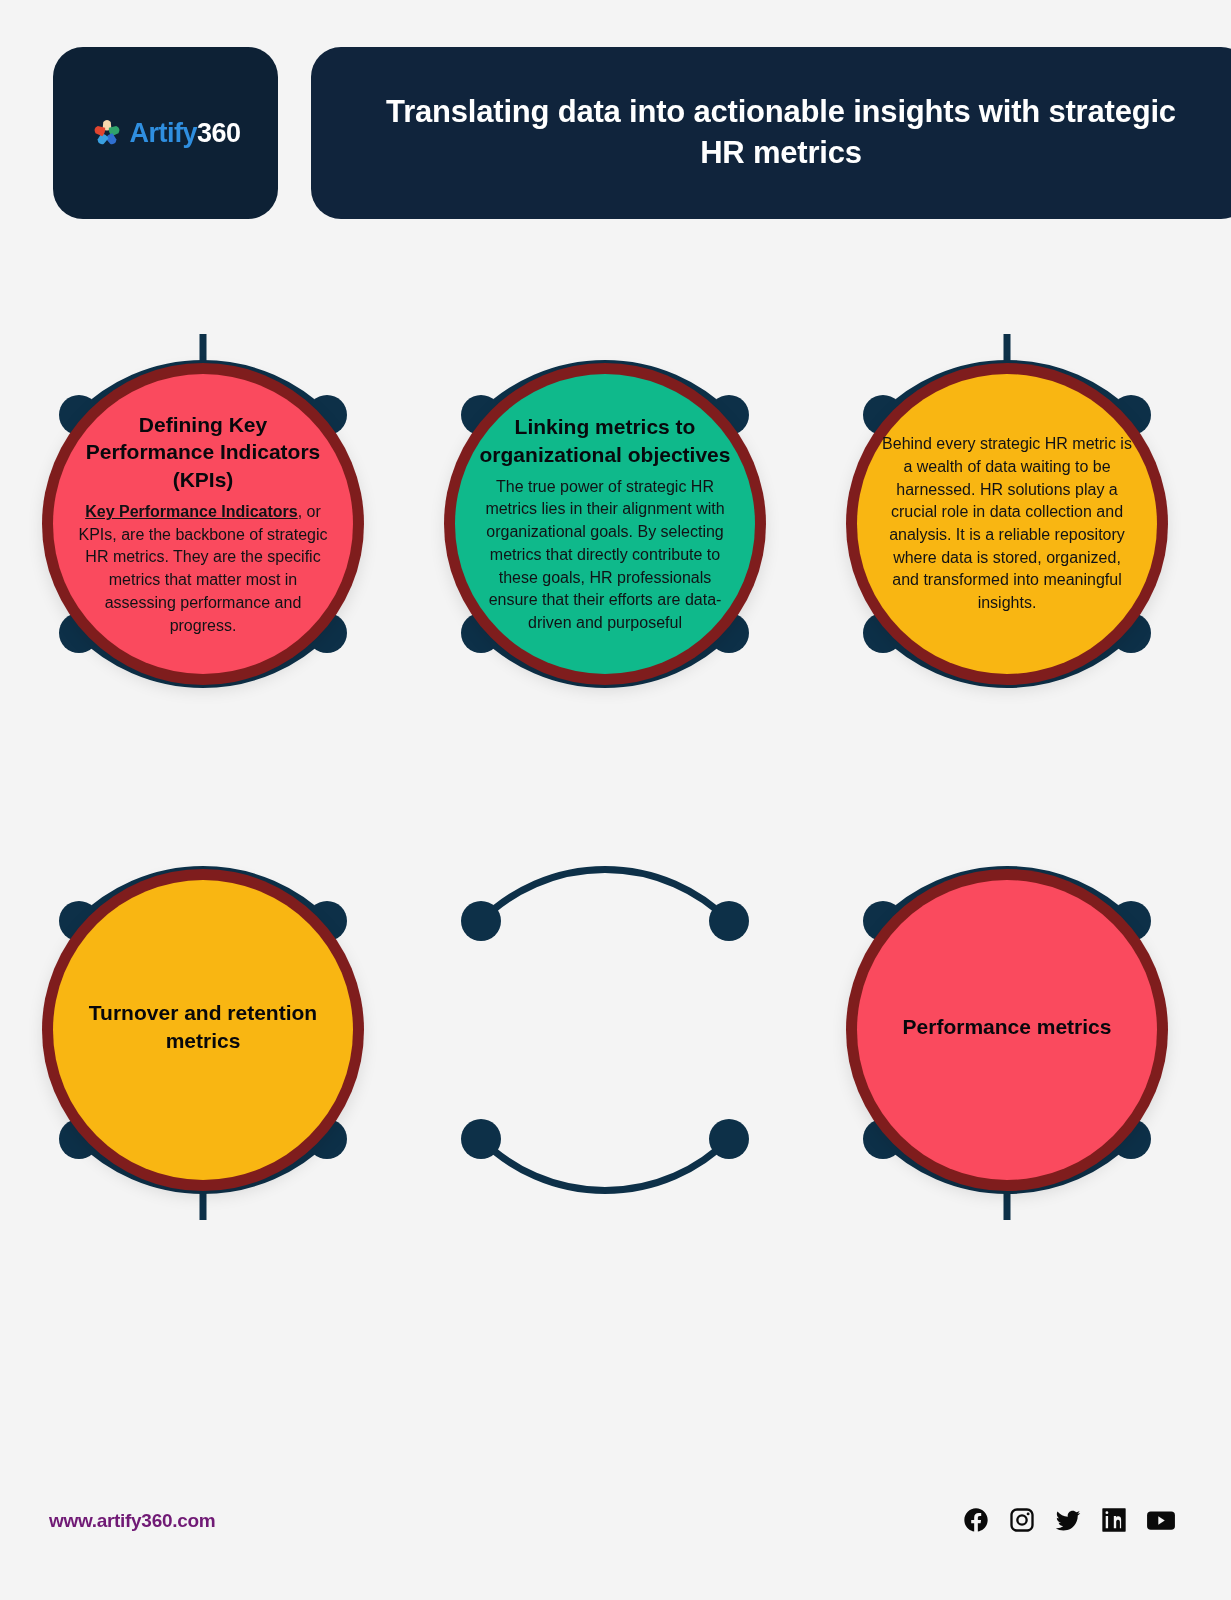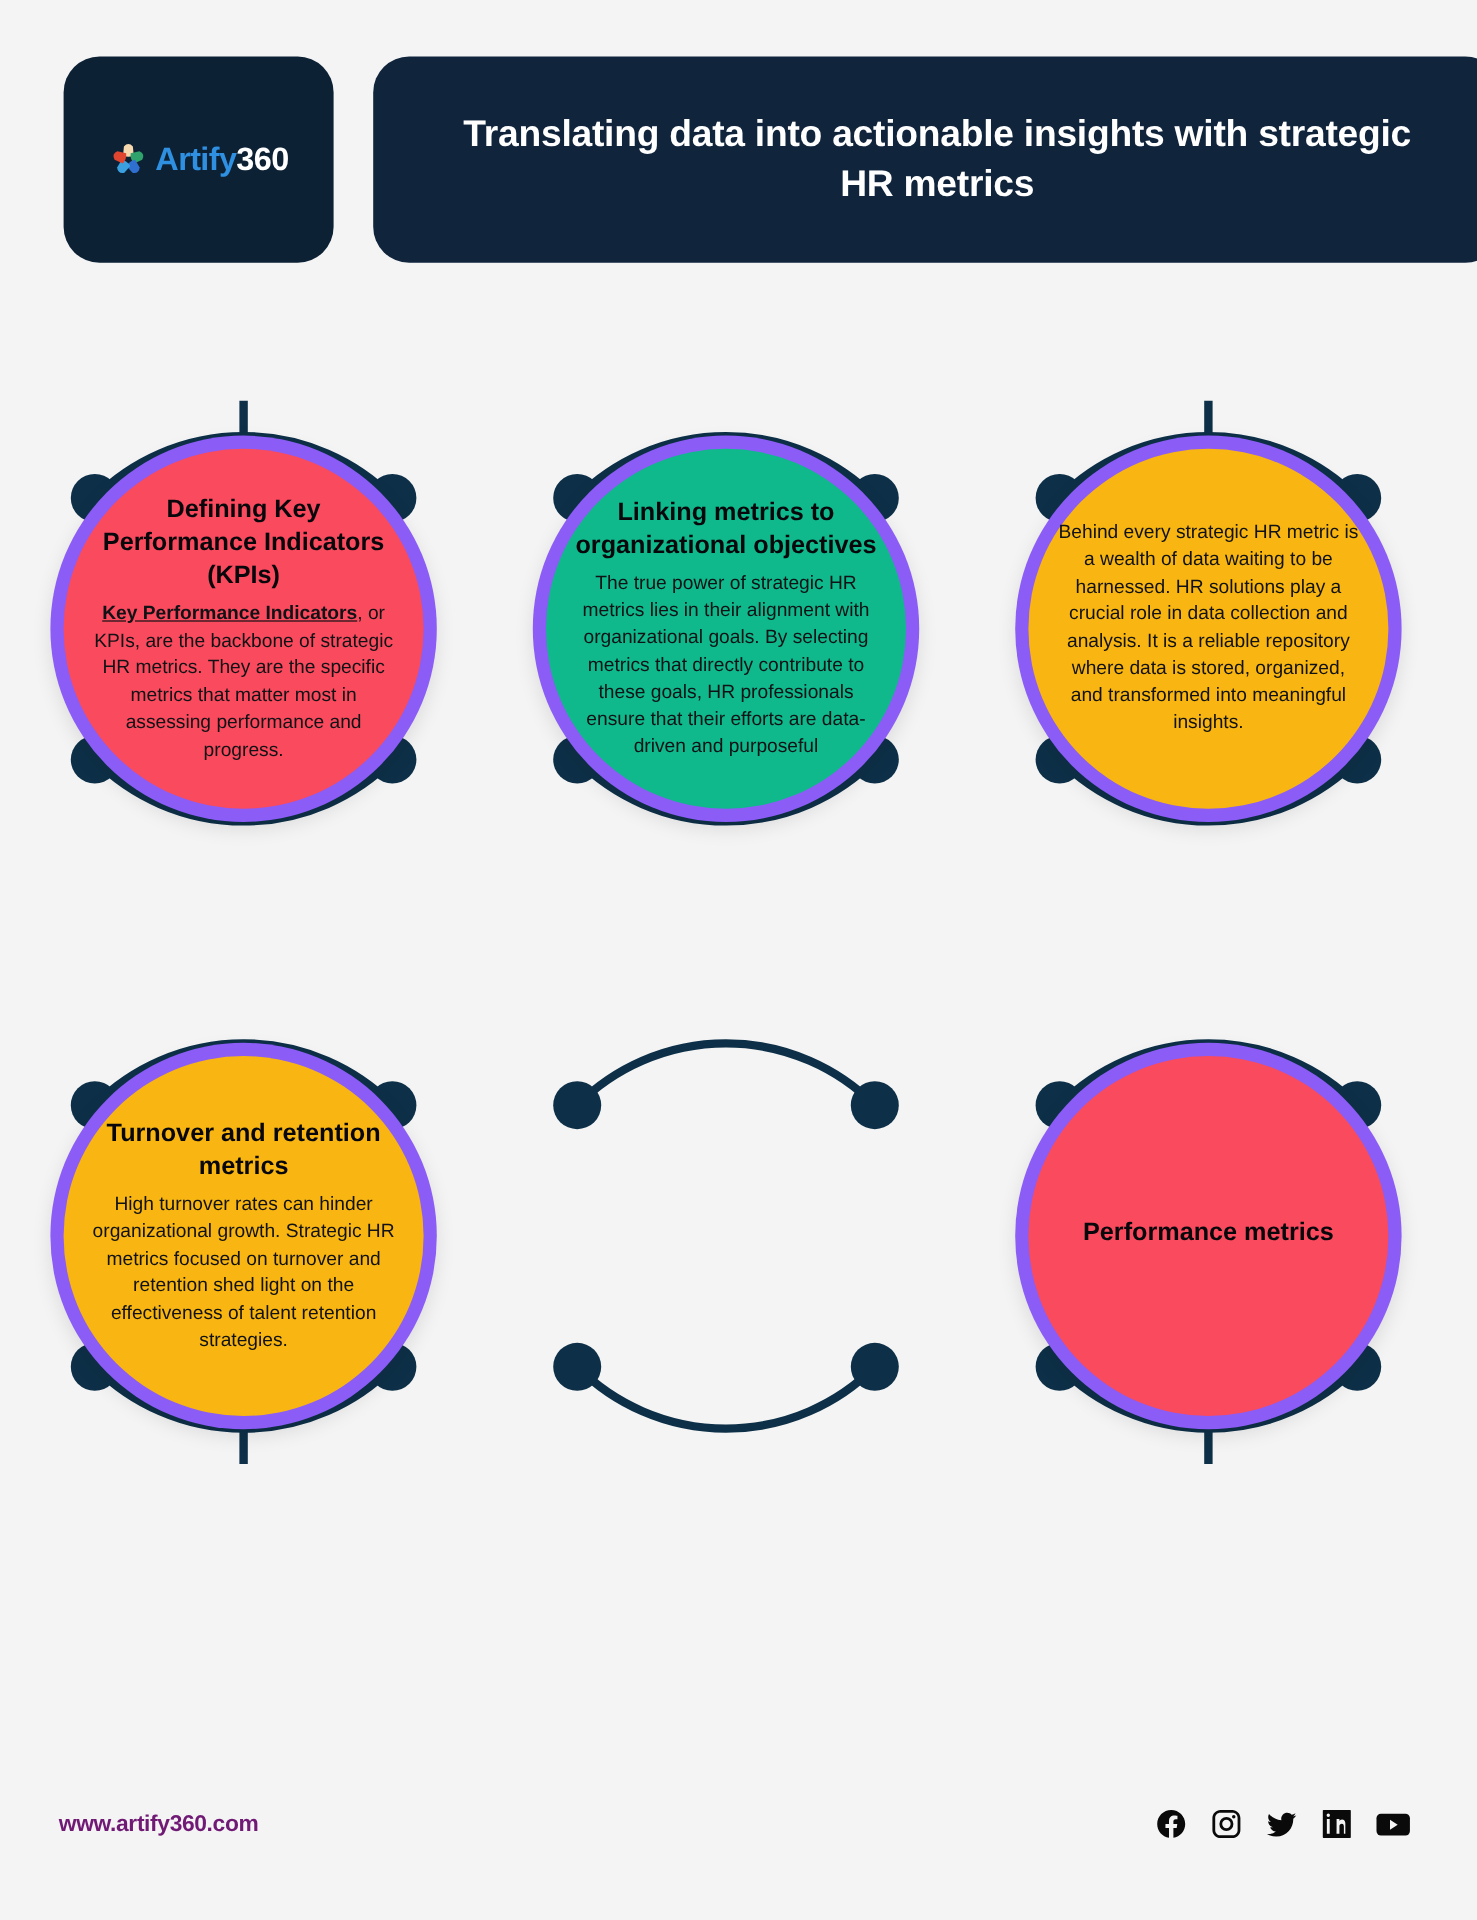--- a/index.html
+++ b/index.html
@@ -77,21 +77,21 @@
   .node.r2 { top: 520px; }
 
   .deco { position: absolute; inset: 0; width: 400px; height: 420px; }
 
   .disc-wrap {
     position: absolute;
     left: 50%; top: 50%;
     transform: translate(-50%, -50%);
     width: 322px; height: 322px;
     border-radius: 50%;
-    background: #8b5cf6;
+    background: #7f1d1d;
     box-shadow: 0 6px 16px rgba(0,0,0,0.10);
     display: flex;
     align-items: center;
     justify-content: center;
   }
   .disc {
     width: 300px; height: 300px;
     border-radius: 50%;
     display: flex;
     flex-direction: column;
@@ -239,21 +239,20 @@
         <path d="M 76 319 A 175 175 0 0 0 324 319" fill="none" stroke="#0d3048" stroke-width="7" stroke-linecap="round"></path>
         <line x1="200" y1="358" x2="200" y2="400" stroke="#0d3048" stroke-width="7"></line>
         <circle cx="76" cy="101" r="20" fill="#0d3048"></circle>
         <circle cx="324" cy="101" r="20" fill="#0d3048"></circle>
         <circle cx="76" cy="319" r="20" fill="#0d3048"></circle>
         <circle cx="324" cy="319" r="20" fill="#0d3048"></circle>
       </svg>
       <div class="disc-wrap">
         <div class="disc" style="background:#f9b612">
           <h2>Turnover and retention metrics</h2>
-          <p>High turnover rates can hinder organizational growth. Strategic HR metrics focused on turnover and retention shed light on the effectiveness of talent retention strategies.</p>
         </div>
       </div>
     </div>
 
     <div class="node r2 c2">
       <svg class="deco" viewBox="0 0 400 420">
         <path d="M 76 101 A 175 175 0 0 1 324 101" fill="none" stroke="#0d3048" stroke-width="7" stroke-linecap="round"></path>
         <path d="M 76 319 A 175 175 0 0 0 324 319" fill="none" stroke="#0d3048" stroke-width="7" stroke-linecap="round"></path>
         <circle cx="76" cy="101" r="20" fill="#0d3048"></circle>
         <circle cx="324" cy="101" r="20" fill="#0d3048"></circle>

